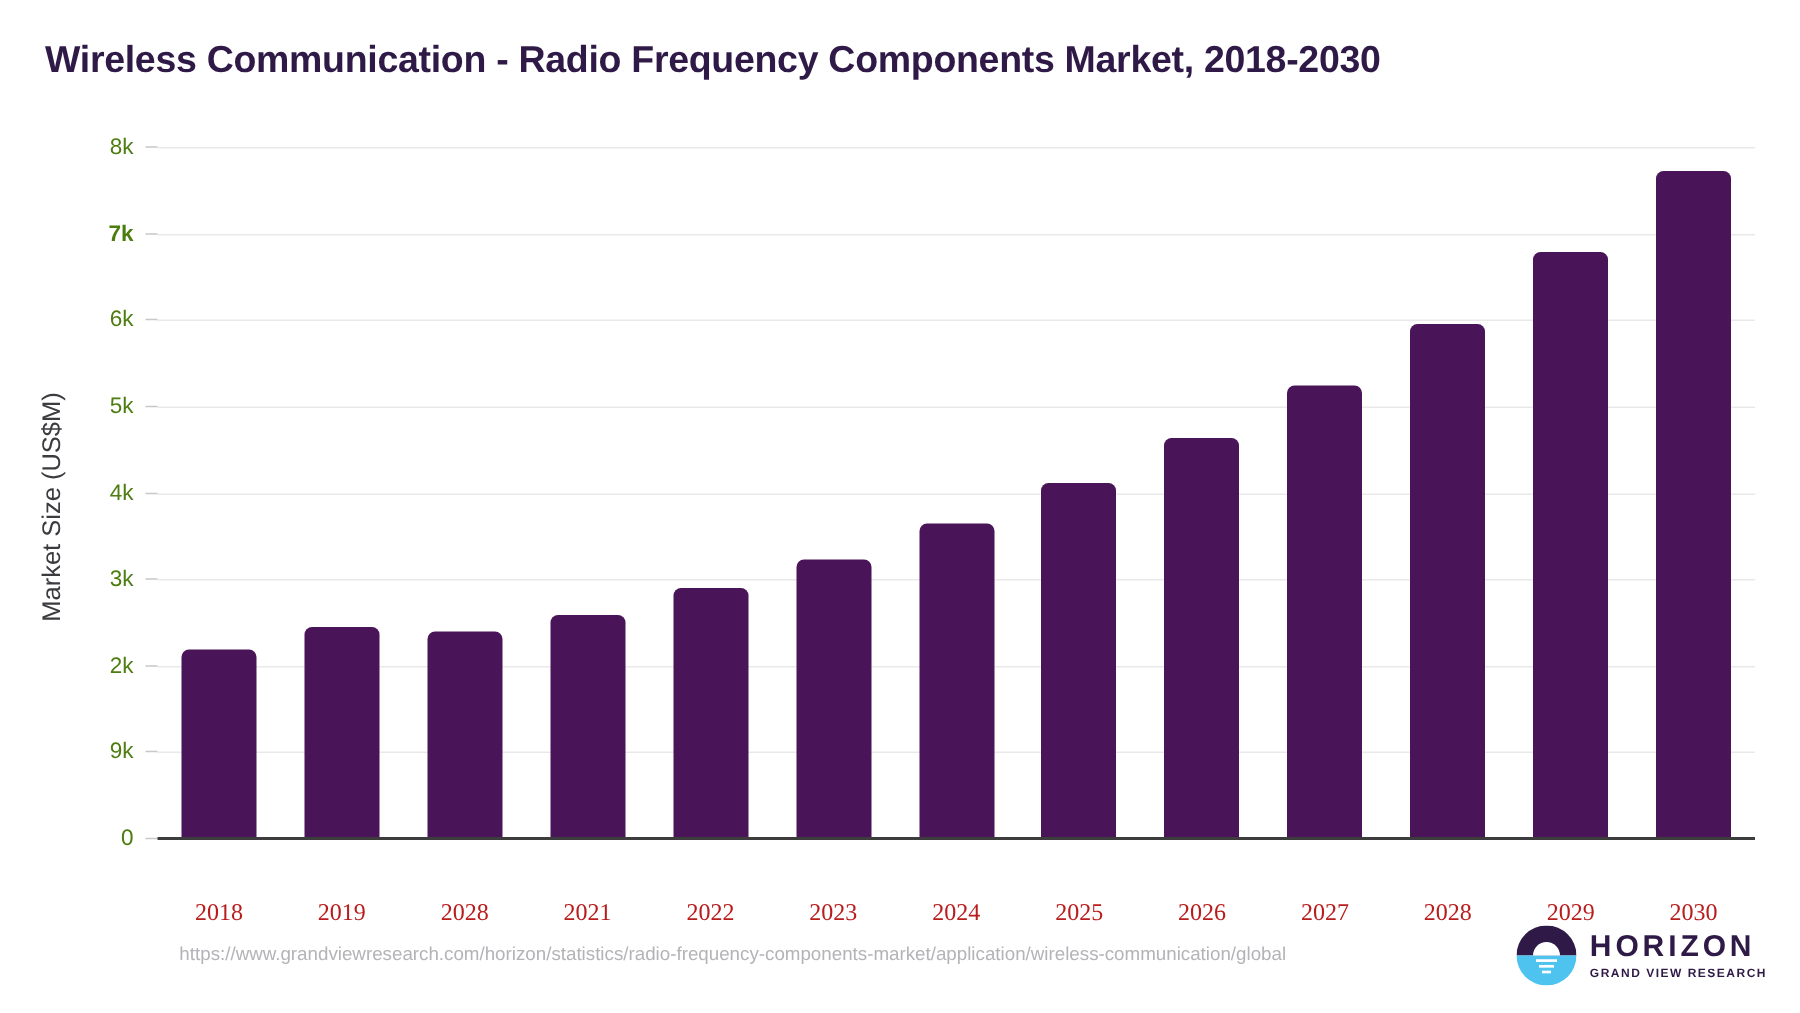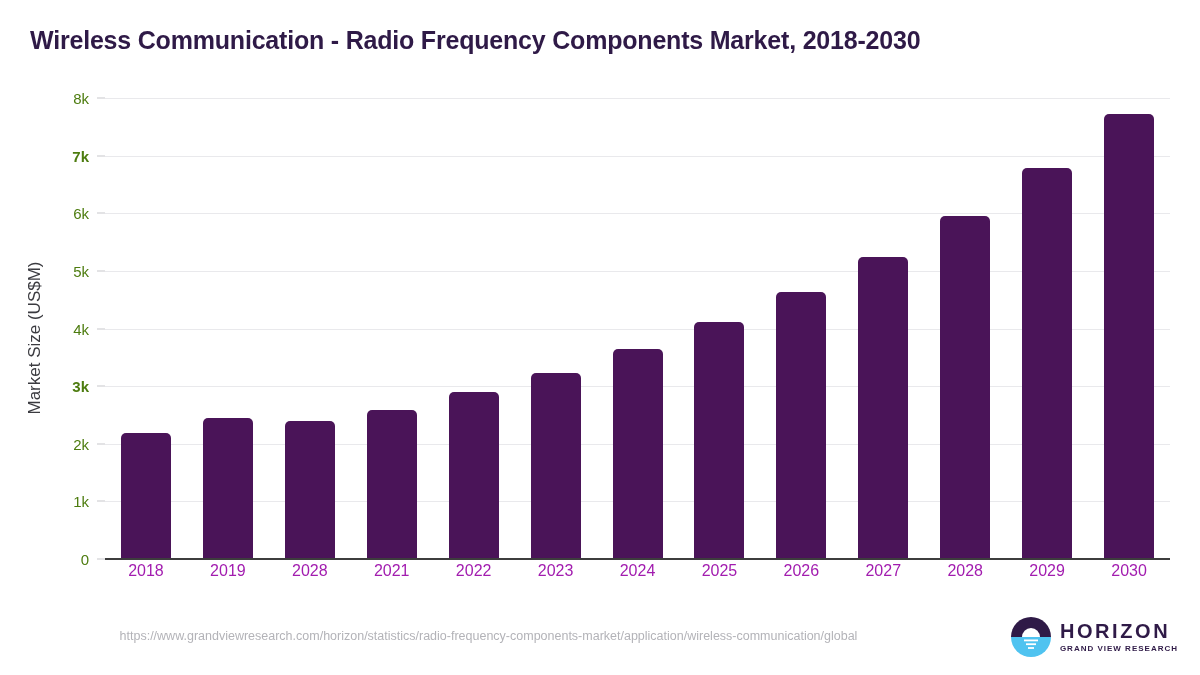--- a/index.html
+++ b/index.html
@@ -91,25 +91,26 @@
     position: absolute;
     bottom: 0; left: 0;
     width: 50px;
     background: #4a1458;
     border-radius: 5px 5px 0 0;
   }
 
   
   .xtick {
     position: absolute;
-    top: 562px;
+    top: 600px;
     width: 82px;
     text-align: center;
     font-size: 16px;
-    color: #a21caf;
+    color: #b91c1c;
+    font-family: Liberation Serif, serif;
   }
 
   
   .source-url {
     position: absolute;
     left: 31px; top: 628px;
     width: 915px;
     font-size: 12.5px;
     line-height: 17px;
     color: #b3b3b8;
@@ -151,25 +152,25 @@
         <div class="gridline" style="top: 172.875px;"></div>
         <div class="gridline" style="top: 115.25px;"></div>
         <div class="gridline" style="top: 57.625px;"></div>
         <div class="gridline" style="top: 0px;"></div>
       </div>
   </div>
 
   <div class="ytick-wrap" id="yticks">
       <div class="ytick-row" style="top: 559px;">0</div>
       <div class="ytick-stub" style="top: 559px;"></div>
-      <div class="ytick-row" style="top: 501.375px;">1k</div>
+      <div class="ytick-row" style="top: 501.375px;">9k</div>
       <div class="ytick-stub" style="top: 501.375px;"></div>
       <div class="ytick-row" style="top: 443.75px;">2k</div>
       <div class="ytick-stub" style="top: 443.75px;"></div>
-      <div class="ytick-row" style="top: 386.125px; font-weight: bold;">3k</div>
+      <div class="ytick-row" style="top: 386.125px;">3k</div>
       <div class="ytick-stub" style="top: 386.125px;"></div>
       <div class="ytick-row" style="top: 328.5px;">4k</div>
       <div class="ytick-stub" style="top: 328.5px;"></div>
       <div class="ytick-row" style="top: 270.875px;">5k</div>
       <div class="ytick-stub" style="top: 270.875px;"></div>
       <div class="ytick-row" style="top: 213.25px;">6k</div>
       <div class="ytick-stub" style="top: 213.25px;"></div>
       <div class="ytick-row" style="top: 155.625px; font-weight: bold;">7k</div>
       <div class="ytick-stub" style="top: 155.625px;"></div>
       <div class="ytick-row" style="top: 98px;">8k</div>

